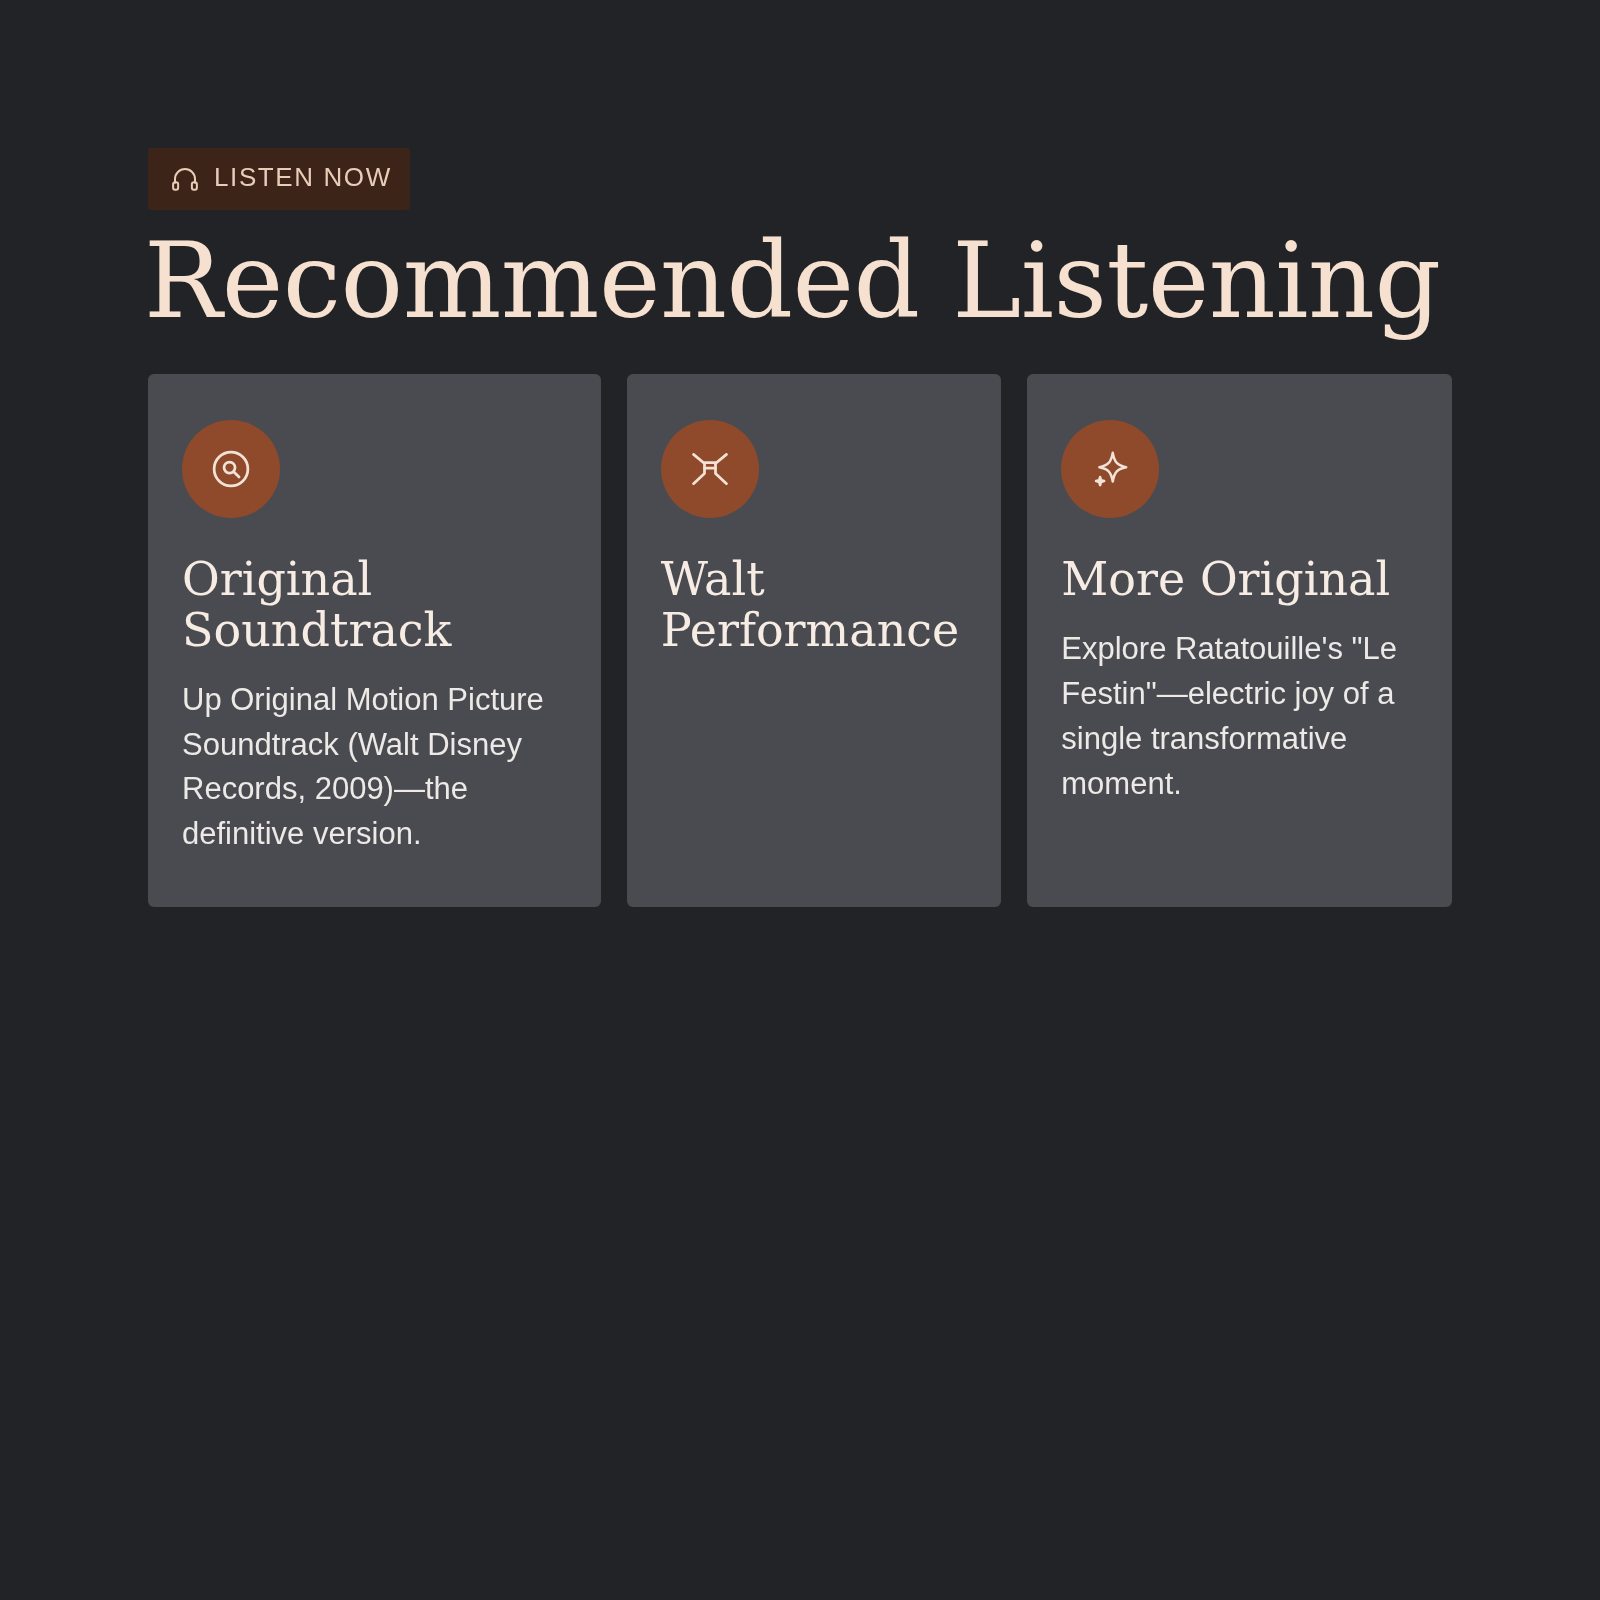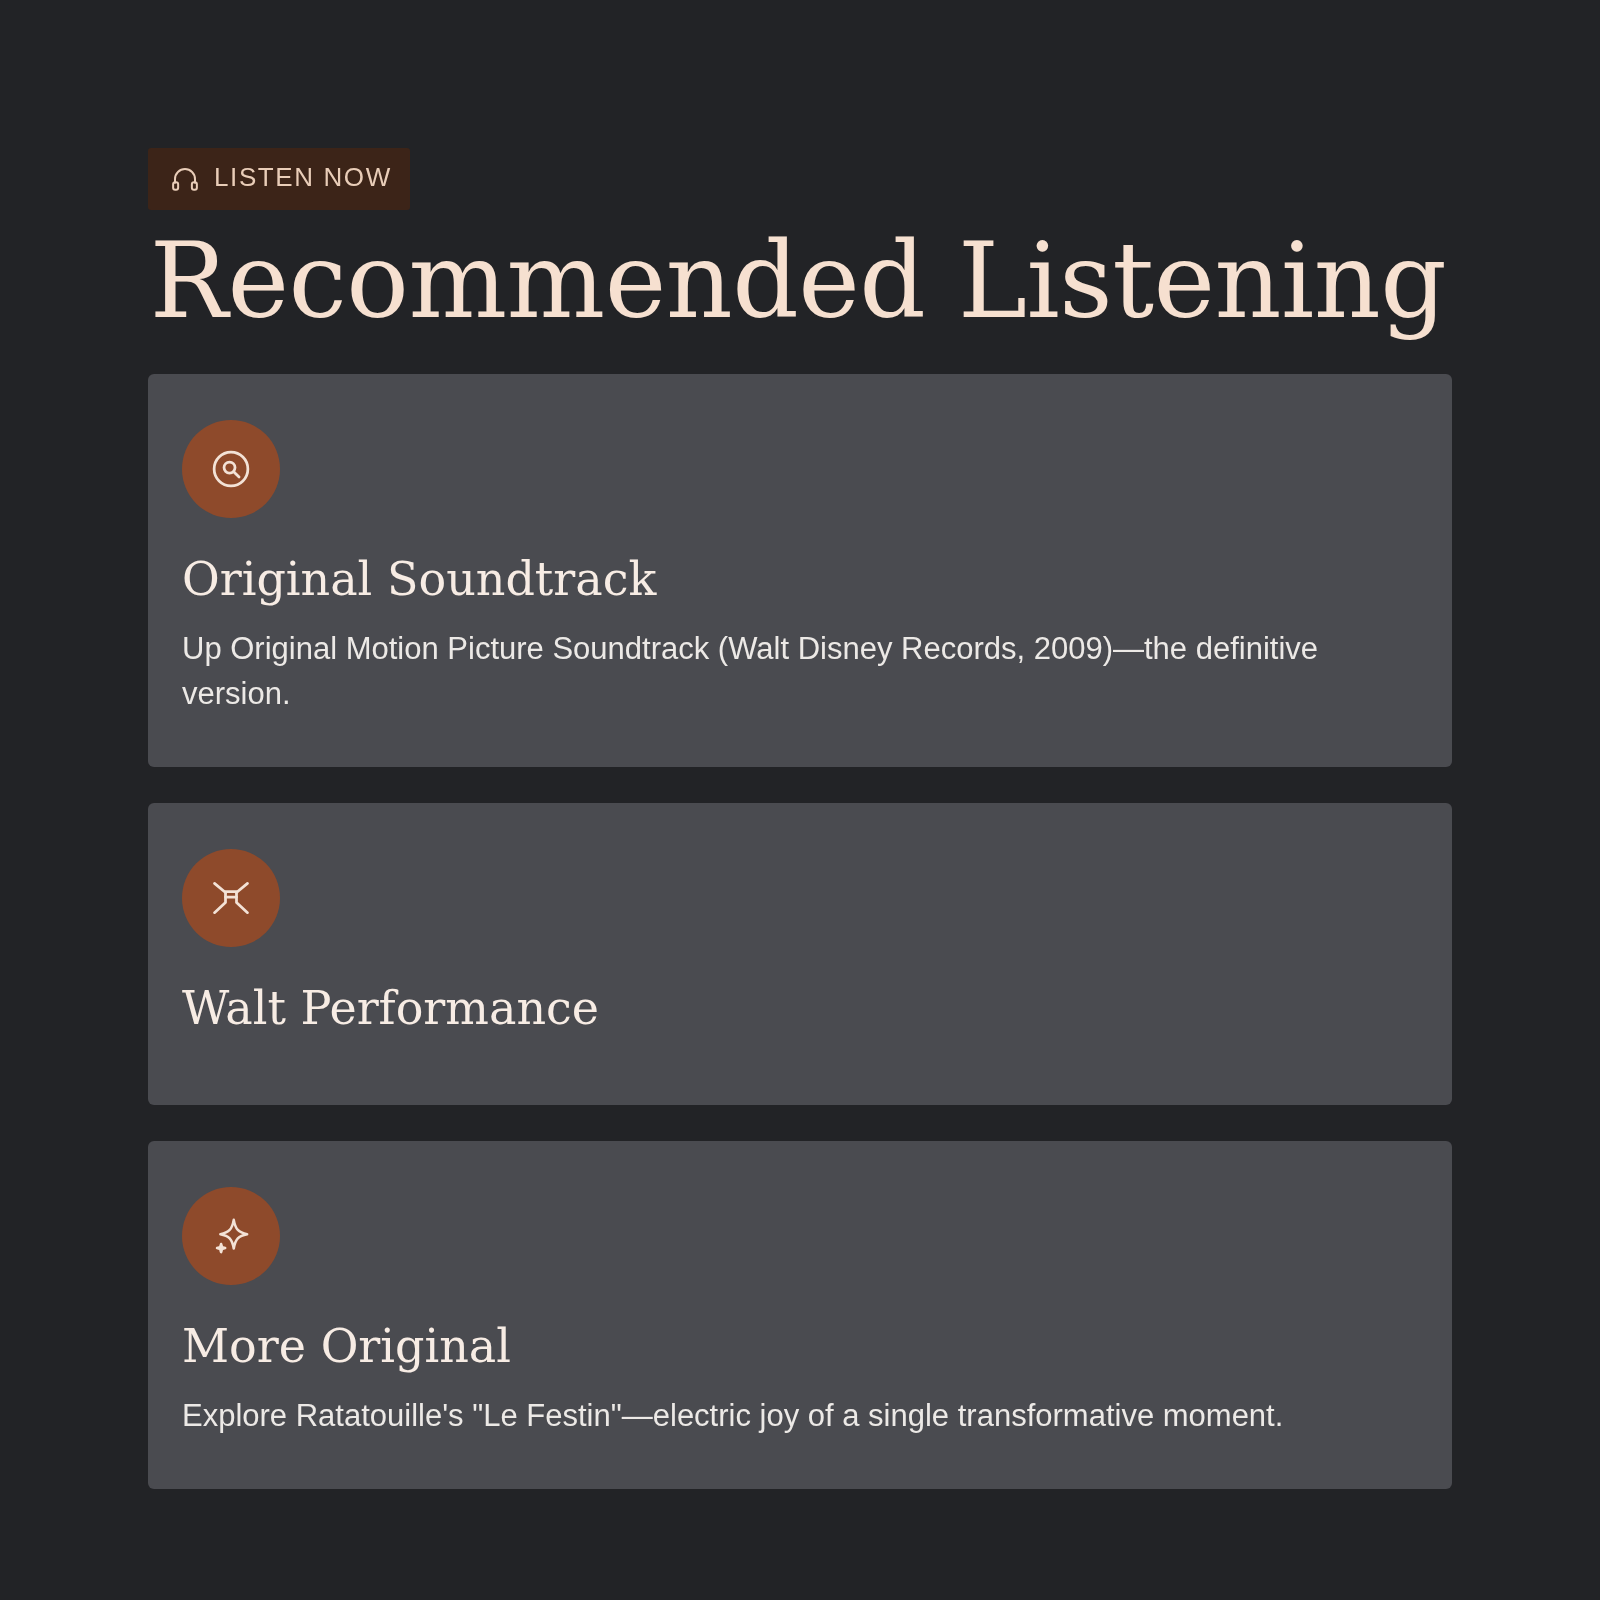--- a/index.html
+++ b/index.html
@@ -47,27 +47,26 @@
   
   .page-title {
     font-family: "DejaVu Serif", "Liberation Serif", serif;
     color: #f6e0d0;
     font-size: 104px;
     line-height: 1.1;
     margin: 14px 0 36px -4px;
     font-weight: 400;
     letter-spacing: -0.5px;
     white-space: nowrap;
-    text-align: center;
   }
   
   .cards {
     display: flex;
-    flex-direction: column;
-    gap: 36px;
+    flex-direction: row;
+    gap: 26px;
   }
   .card {
     background: #4a4b50;
     border-radius: 6px;
     padding: 46px 42px 50px 34px;
     box-sizing: border-box;
   }
   .card-icon-circle {
     width: 98px;
     height: 98px;

